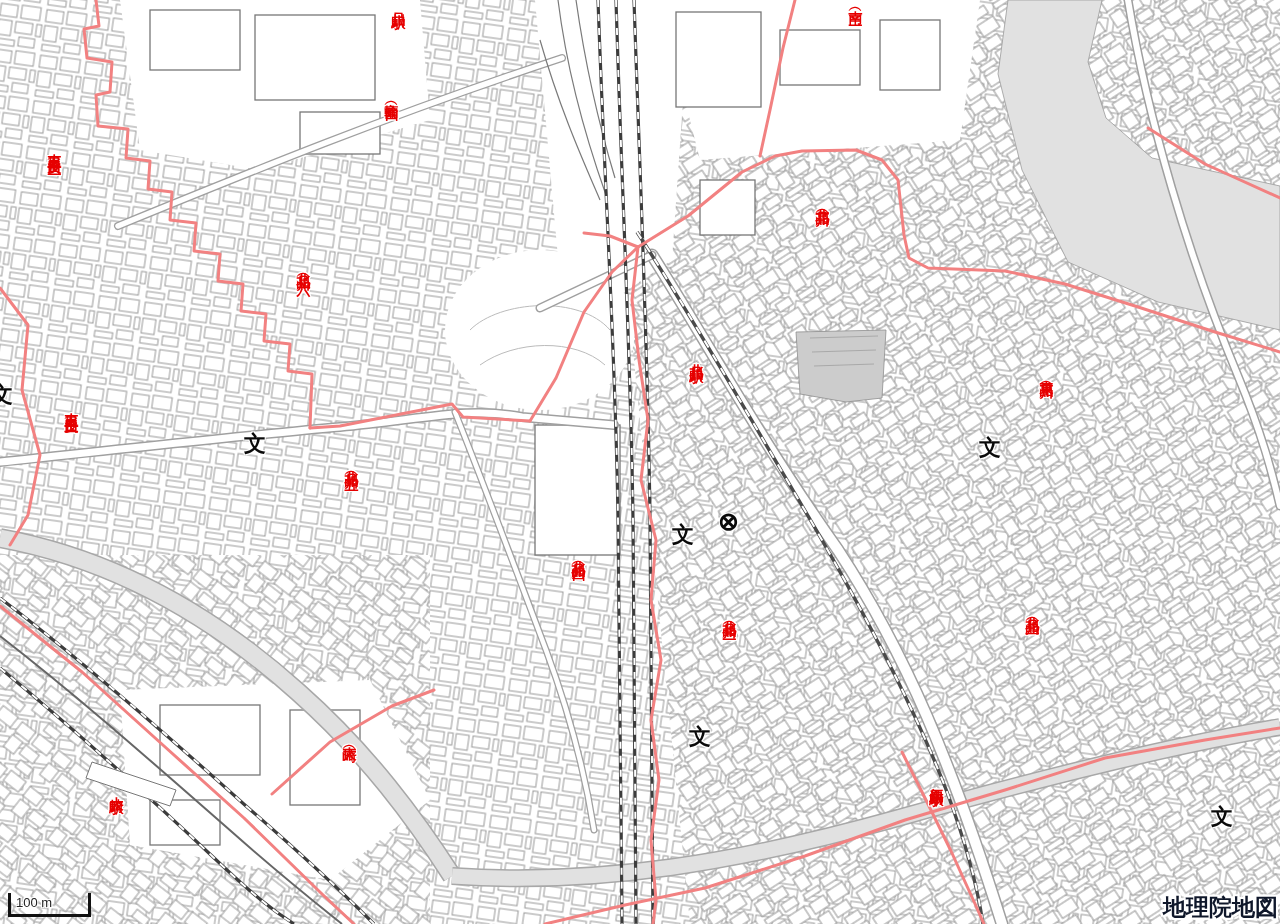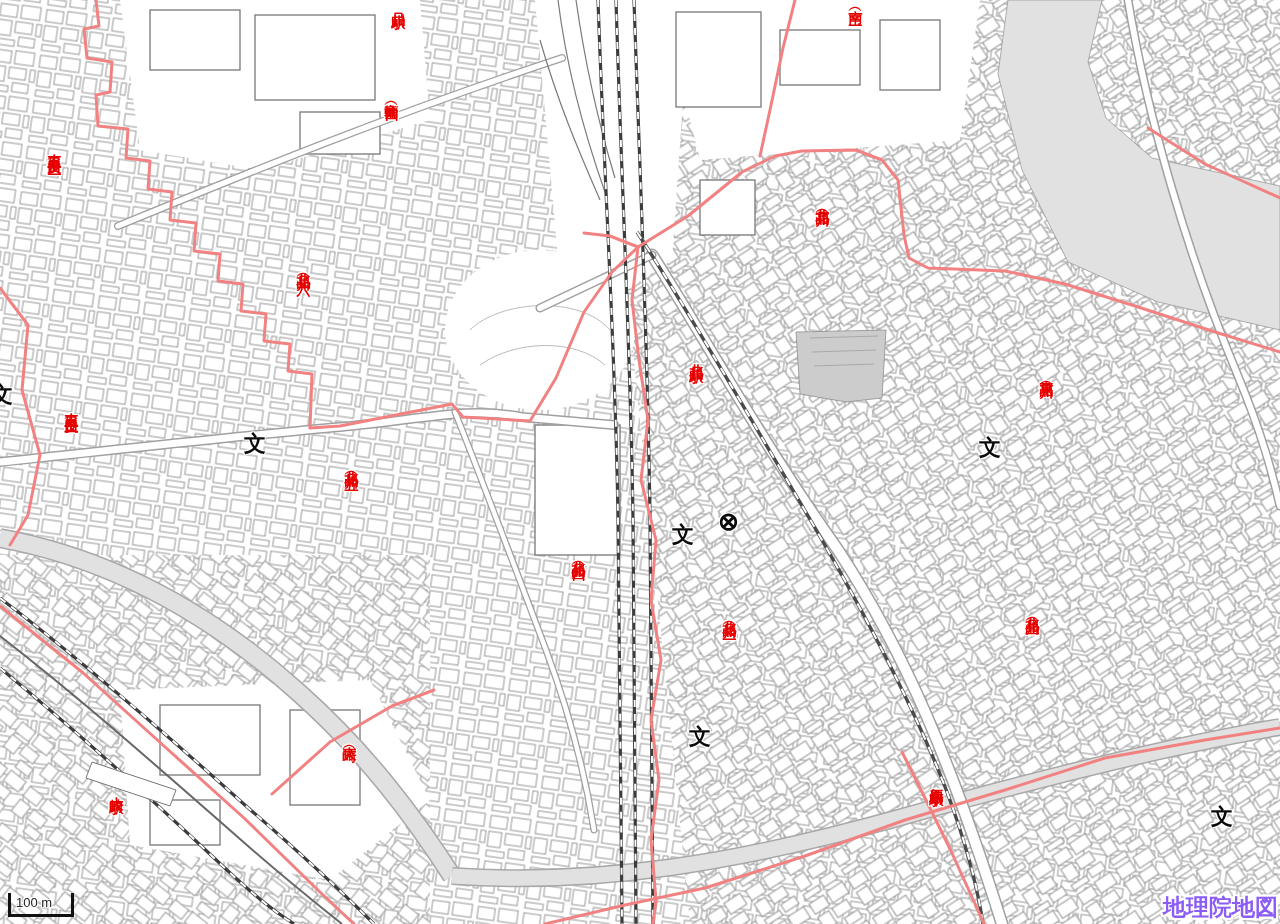--- a/index.html
+++ b/index.html
@@ -17,30 +17,30 @@
     pointer-events:none;
   }
   .micon{
     position:absolute;color:#0a0a0a;font-weight:700;line-height:1;
     text-shadow:-1px -1px 0 #fff,1px -1px 0 #fff,-1px 1px 0 #fff,1px 1px 0 #fff;
     pointer-events:none;
   }
   .school{font-size:22px;}
   .police{font-size:25px;}
   .scalebar{
-    position:absolute;left:8px;top:893px;width:66px;height:24px;
+    position:absolute;left:8px;top:893px;width:83px;height:24px;
     border-left:3px solid #111;border-right:3px solid #111;border-bottom:3px solid #111;
     box-sizing:border-box;
   }
   .scalebar span{
     position:absolute;left:5px;top:2px;font-size:13px;color:#222;
     text-shadow:-1px -1px 0 #fff,1px -1px 0 #fff,-1px 1px 0 #fff,1px 1px 0 #fff;
   }
   .attribution{
-    position:absolute;right:2px;bottom:1px;font-size:23px;font-weight:700;color:#8b5cf6;
+    position:absolute;right:2px;bottom:1px;font-size:23px;font-weight:700;color:#0f172a;
     text-shadow:-2px -2px 0 #fff,2px -2px 0 #fff,-2px 2px 0 #fff,2px 2px 0 #fff,0 -2px 0 #fff,0 2px 0 #fff,-2px 0 0 #fff,2px 0 0 #fff;
     cursor:pointer;
     margin-left:43px;
   }
 </style>
 </head>
 <body>
 
 <div class="map">
 

